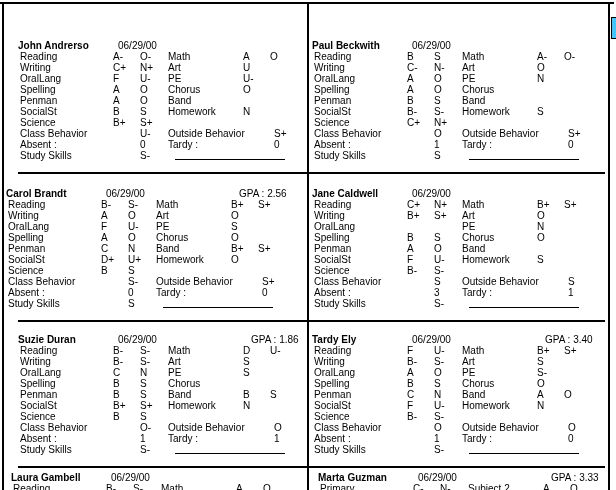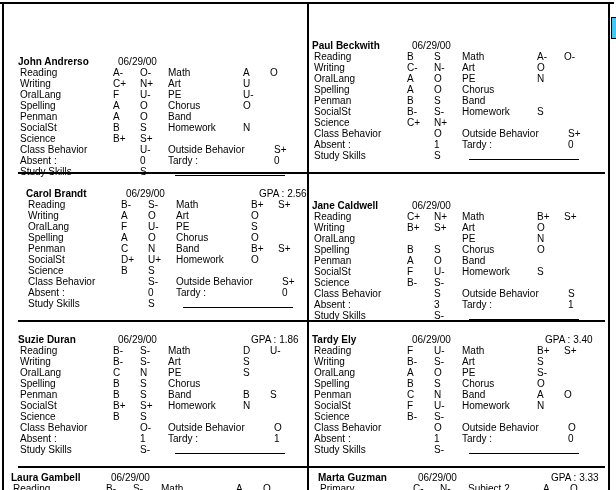--- a/index.html
+++ b/index.html
@@ -6,24 +6,24 @@
   #screen{position:relative;width:616px;height:490px;background:#ffffff;overflow:hidden;
           font-family:"Liberation Sans", sans-serif;font-size:10px;color:#000;}
   .border{position:absolute;background:#000;}
   #b-top{left:0;top:2px;width:614px;height:2px;}
   #b-left{left:2px;top:2px;width:2px;height:488px;}
   #b-mid{left:307px;top:2px;width:2px;height:488px;}
   #b-right{left:608px;top:2px;width:2px;height:488px;}
   .hrule{position:absolute;left:18px;width:587px;height:2px;background:#000;}
   #hr1{top:172px;} #hr2{top:320px;} #hr3{top:466px;}
   .panel{position:absolute;overflow:hidden;box-sizing:border-box;}
-  .p0{left:4px;top:4px;width:303px;height:168px;padding:36px 0 0 14px;margin-top:16px;}
+  .p0{left:4px;top:4px;width:303px;height:168px;padding:36px 0 0 14px;}
   .p1{left:309px;top:4px;width:355px;height:168px;padding:36px 16px 0 3px;}
-  .p2{left:4px;top:174px;width:303px;height:146px;padding:14px 0 0 22px;}
-  .p3{left:309px;top:174px;width:303px;height:146px;padding:14px 4px 0 3px;margin-top:12px;}
+  .p2{left:4px;top:174px;width:303px;height:146px;padding:14px 0 0 2px;}
+  .p3{left:309px;top:174px;width:303px;height:146px;padding:14px 4px 0 3px;}
   .p4{left:4px;top:322px;width:303px;height:144px;padding:12px 0 0 14px;}
   .p5{left:309px;top:322px;width:299px;height:144px;padding:12px 0 0 3px;}
   .p6{left:4px;top:468px;width:303px;height:22px;padding:4px 0 0 7px;}
   .p7{left:309px;top:468px;width:299px;height:22px;padding:4px 0 0 9px;}
   .row{position:relative;height:11px;line-height:11px;}
   .cell{position:absolute;top:0;white-space:nowrap;}
   .c-name{left:0;font-weight:700;}
   .c-date{left:100px;}
   .c-gpa{left:208px;margin-left:25px;}
   .c-lbl{left:2px;}

